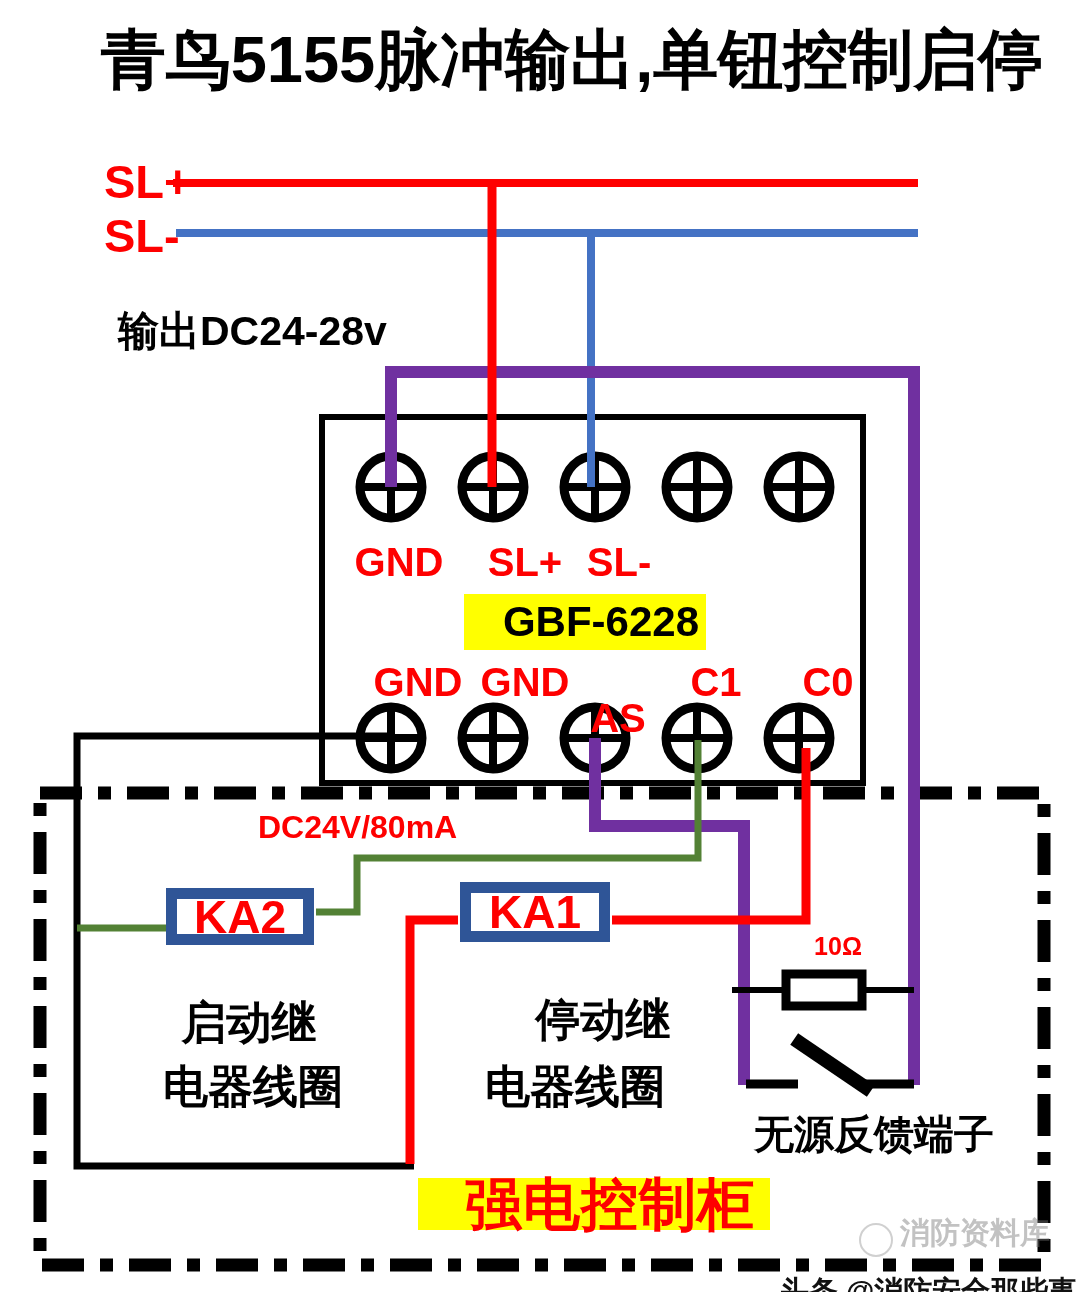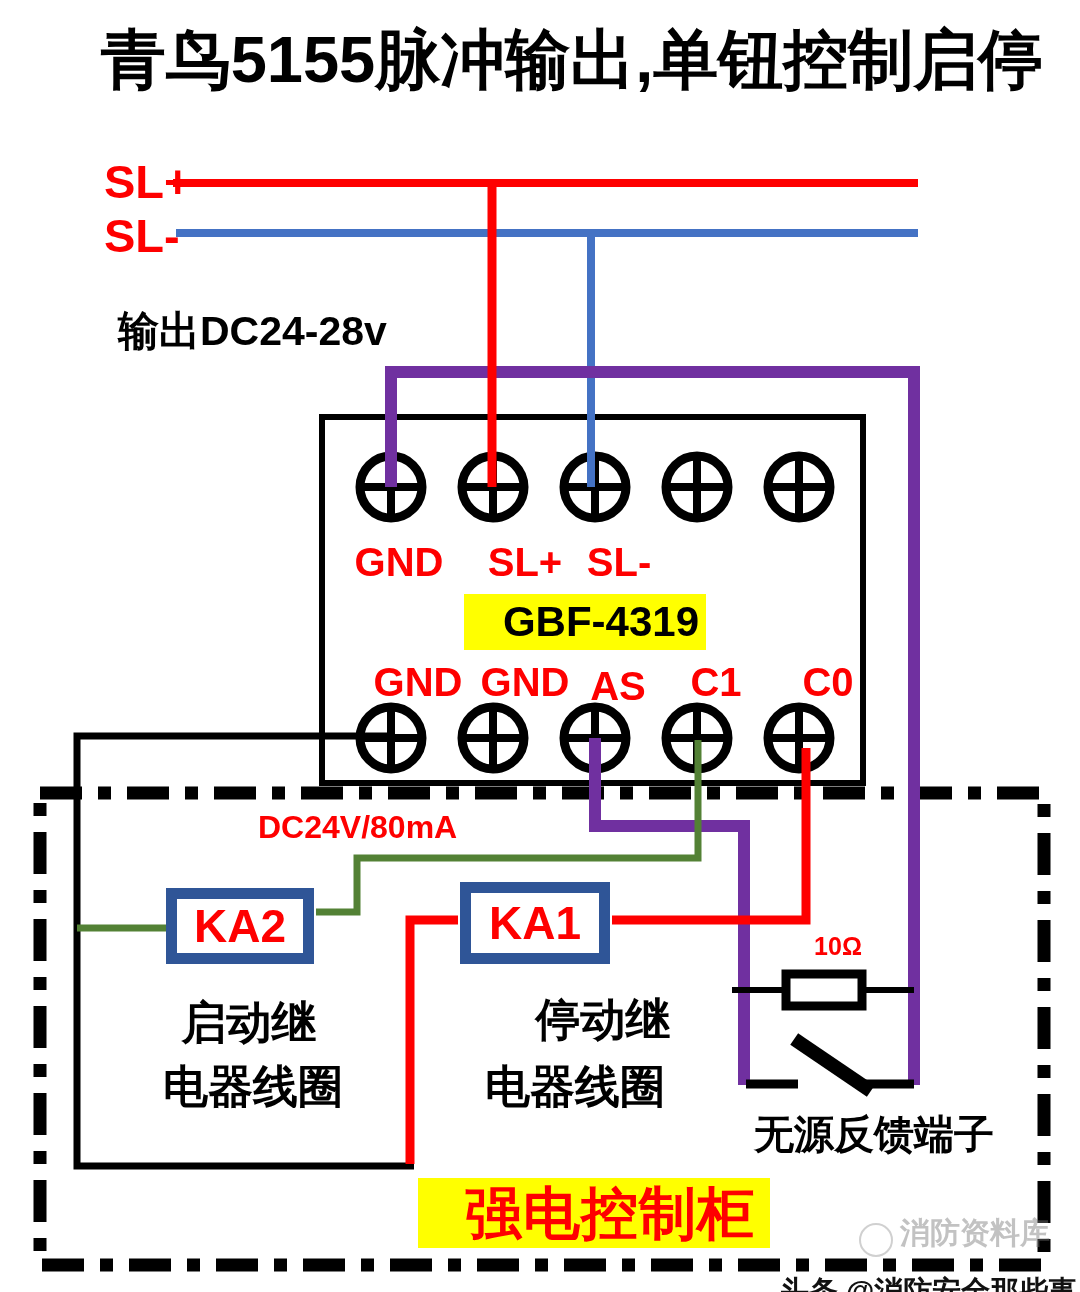--- a/index.html
+++ b/index.html
@@ -28,21 +28,21 @@
   .termlbl{font-size:40px;}
   .model{left:464px;top:594px;width:210px;height:56px;background:var(--highlight-yellow);
          display:flex;align-items:center;justify-content:center;font-size:42px;}
   .powerlbl{font-size:32px;}
   .relay-box{position:absolute;box-sizing:border-box;border:11px solid var(--relay-border-blue);
              background:#fff;display:flex;align-items:center;justify-content:center;
              font-weight:bold;font-size:46px;color:var(--label-red);}
   .coil{font-size:45px;}
   .ohm{font-size:25px;}
   .feedback{font-size:40px;}
-  .cabinet-name{left:418px;top:1178px;width:320px;height:70px;background:var(--highlight-yellow);
+  .cabinet-name{left:418px;top:1178px;width:320px;height:52px;background:var(--highlight-yellow);
                 display:flex;align-items:center;justify-content:center;font-size:57px;
                 color:var(--label-red);letter-spacing:1px;}
   .byline{font-size:29px;font-weight:800;color:#111;
           text-shadow:-2px -2px 0 #fff,2px -2px 0 #fff,-2px 2px 0 #fff,2px 2px 0 #fff,
                       -2px 0 0 #fff,2px 0 0 #fff,0 -2px 0 #fff,0 2px 0 #fff;margin-top:44px;}
   .faintmark{font-size:30px;font-weight:bold;color:rgba(120,120,120,0.45);}
 </style>
 </head>
 <body>
 
@@ -123,32 +123,32 @@
 
   <div class="lbl buslbl red" style="left:72px;top:156px;">SL+</div>
   <div class="lbl buslbl red" style="left:72px;top:210px;">SL-</div>
 
   <div class="lbl note" style="left:86px;top:309px;">输出DC24-28v</div>
 
   <div class="lbl termlbl red ctr" style="left:383px;top:540px;">GND</div>
   <div class="lbl termlbl red ctr" style="left:509px;top:540px;">SL+</div>
   <div class="lbl termlbl red ctr" style="left:603px;top:540px;">SL-</div>
 
-  <div class="lbl model">GBF-4319</div>
+  <div class="lbl model">GBF-6228</div>
 
   <div class="lbl termlbl red ctr" style="left:402px;top:660px;">GND</div>
   <div class="lbl termlbl red ctr" style="left:509px;top:660px;">GND</div>
-  <div class="lbl termlbl red ctr" style="left:602px;top:664px;">AS</div>
+  <div class="lbl termlbl red ctr" style="left:602px;top:696px;">AS</div>
   <div class="lbl termlbl red ctr" style="left:700px;top:660px;">C1</div>
   <div class="lbl termlbl red ctr" style="left:812px;top:660px;">C0</div>
 
   <div class="lbl powerlbl red" style="left:226px;top:810px;">DC24V/80mA</div>
 
-  <div class="relay-box" style="left:166px;top:888px;width:148px;height:76px;">KA2</div>
-  <div class="relay-box" style="left:460px;top:882px;width:150px;height:82px;">KA1</div>
+  <div class="relay-box" style="left:166px;top:888px;width:148px;height:57px;">KA2</div>
+  <div class="relay-box" style="left:460px;top:882px;width:150px;height:60px;">KA1</div>
 
   <div class="lbl coil ctr" style="left:233px;top:998px;">启动继</div>
   <div class="lbl coil ctr" style="left:237px;top:1062px;">电器线圈</div>
   <div class="lbl coil ctr" style="left:553px;top:995px;margin-left:34px;">停动继</div>
   <div class="lbl coil ctr" style="left:559px;top:1062px;">电器线圈</div>
 
   <div class="lbl ohm red ctr" style="left:822px;top:933px;">10Ω</div>
 
   <div class="lbl feedback" style="left:722px;top:1112px;">无源反馈端子</div>
 

